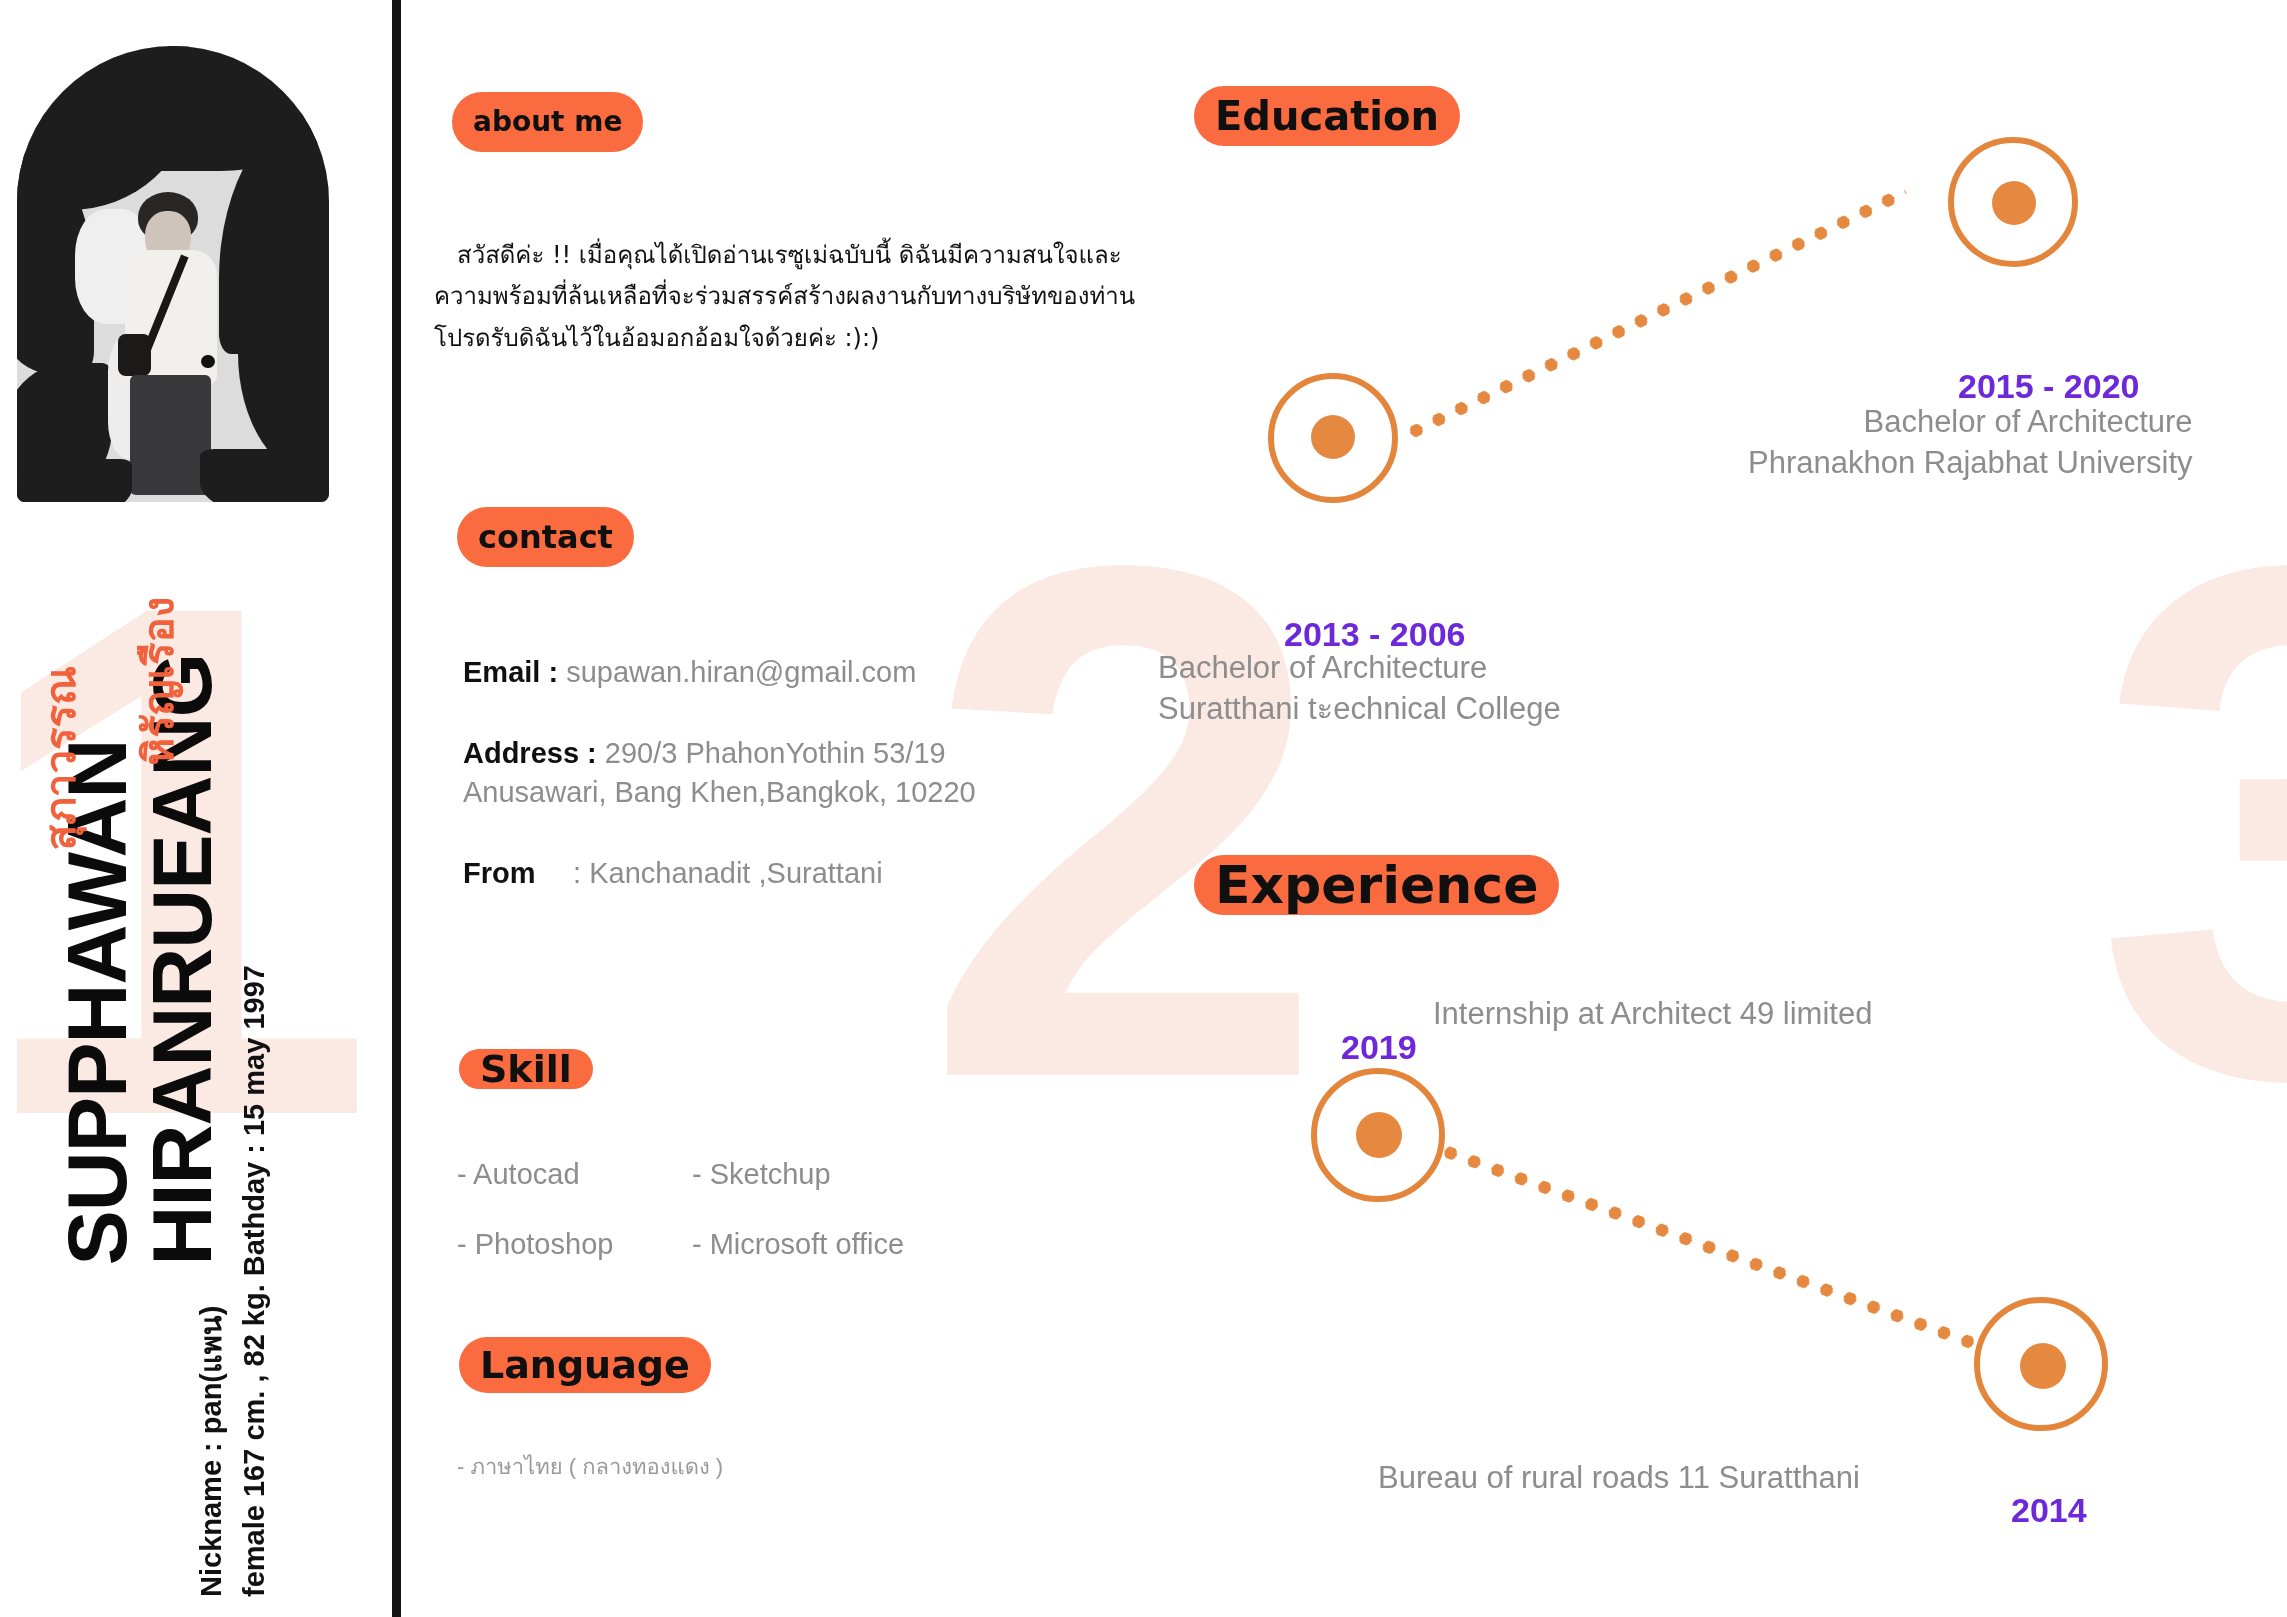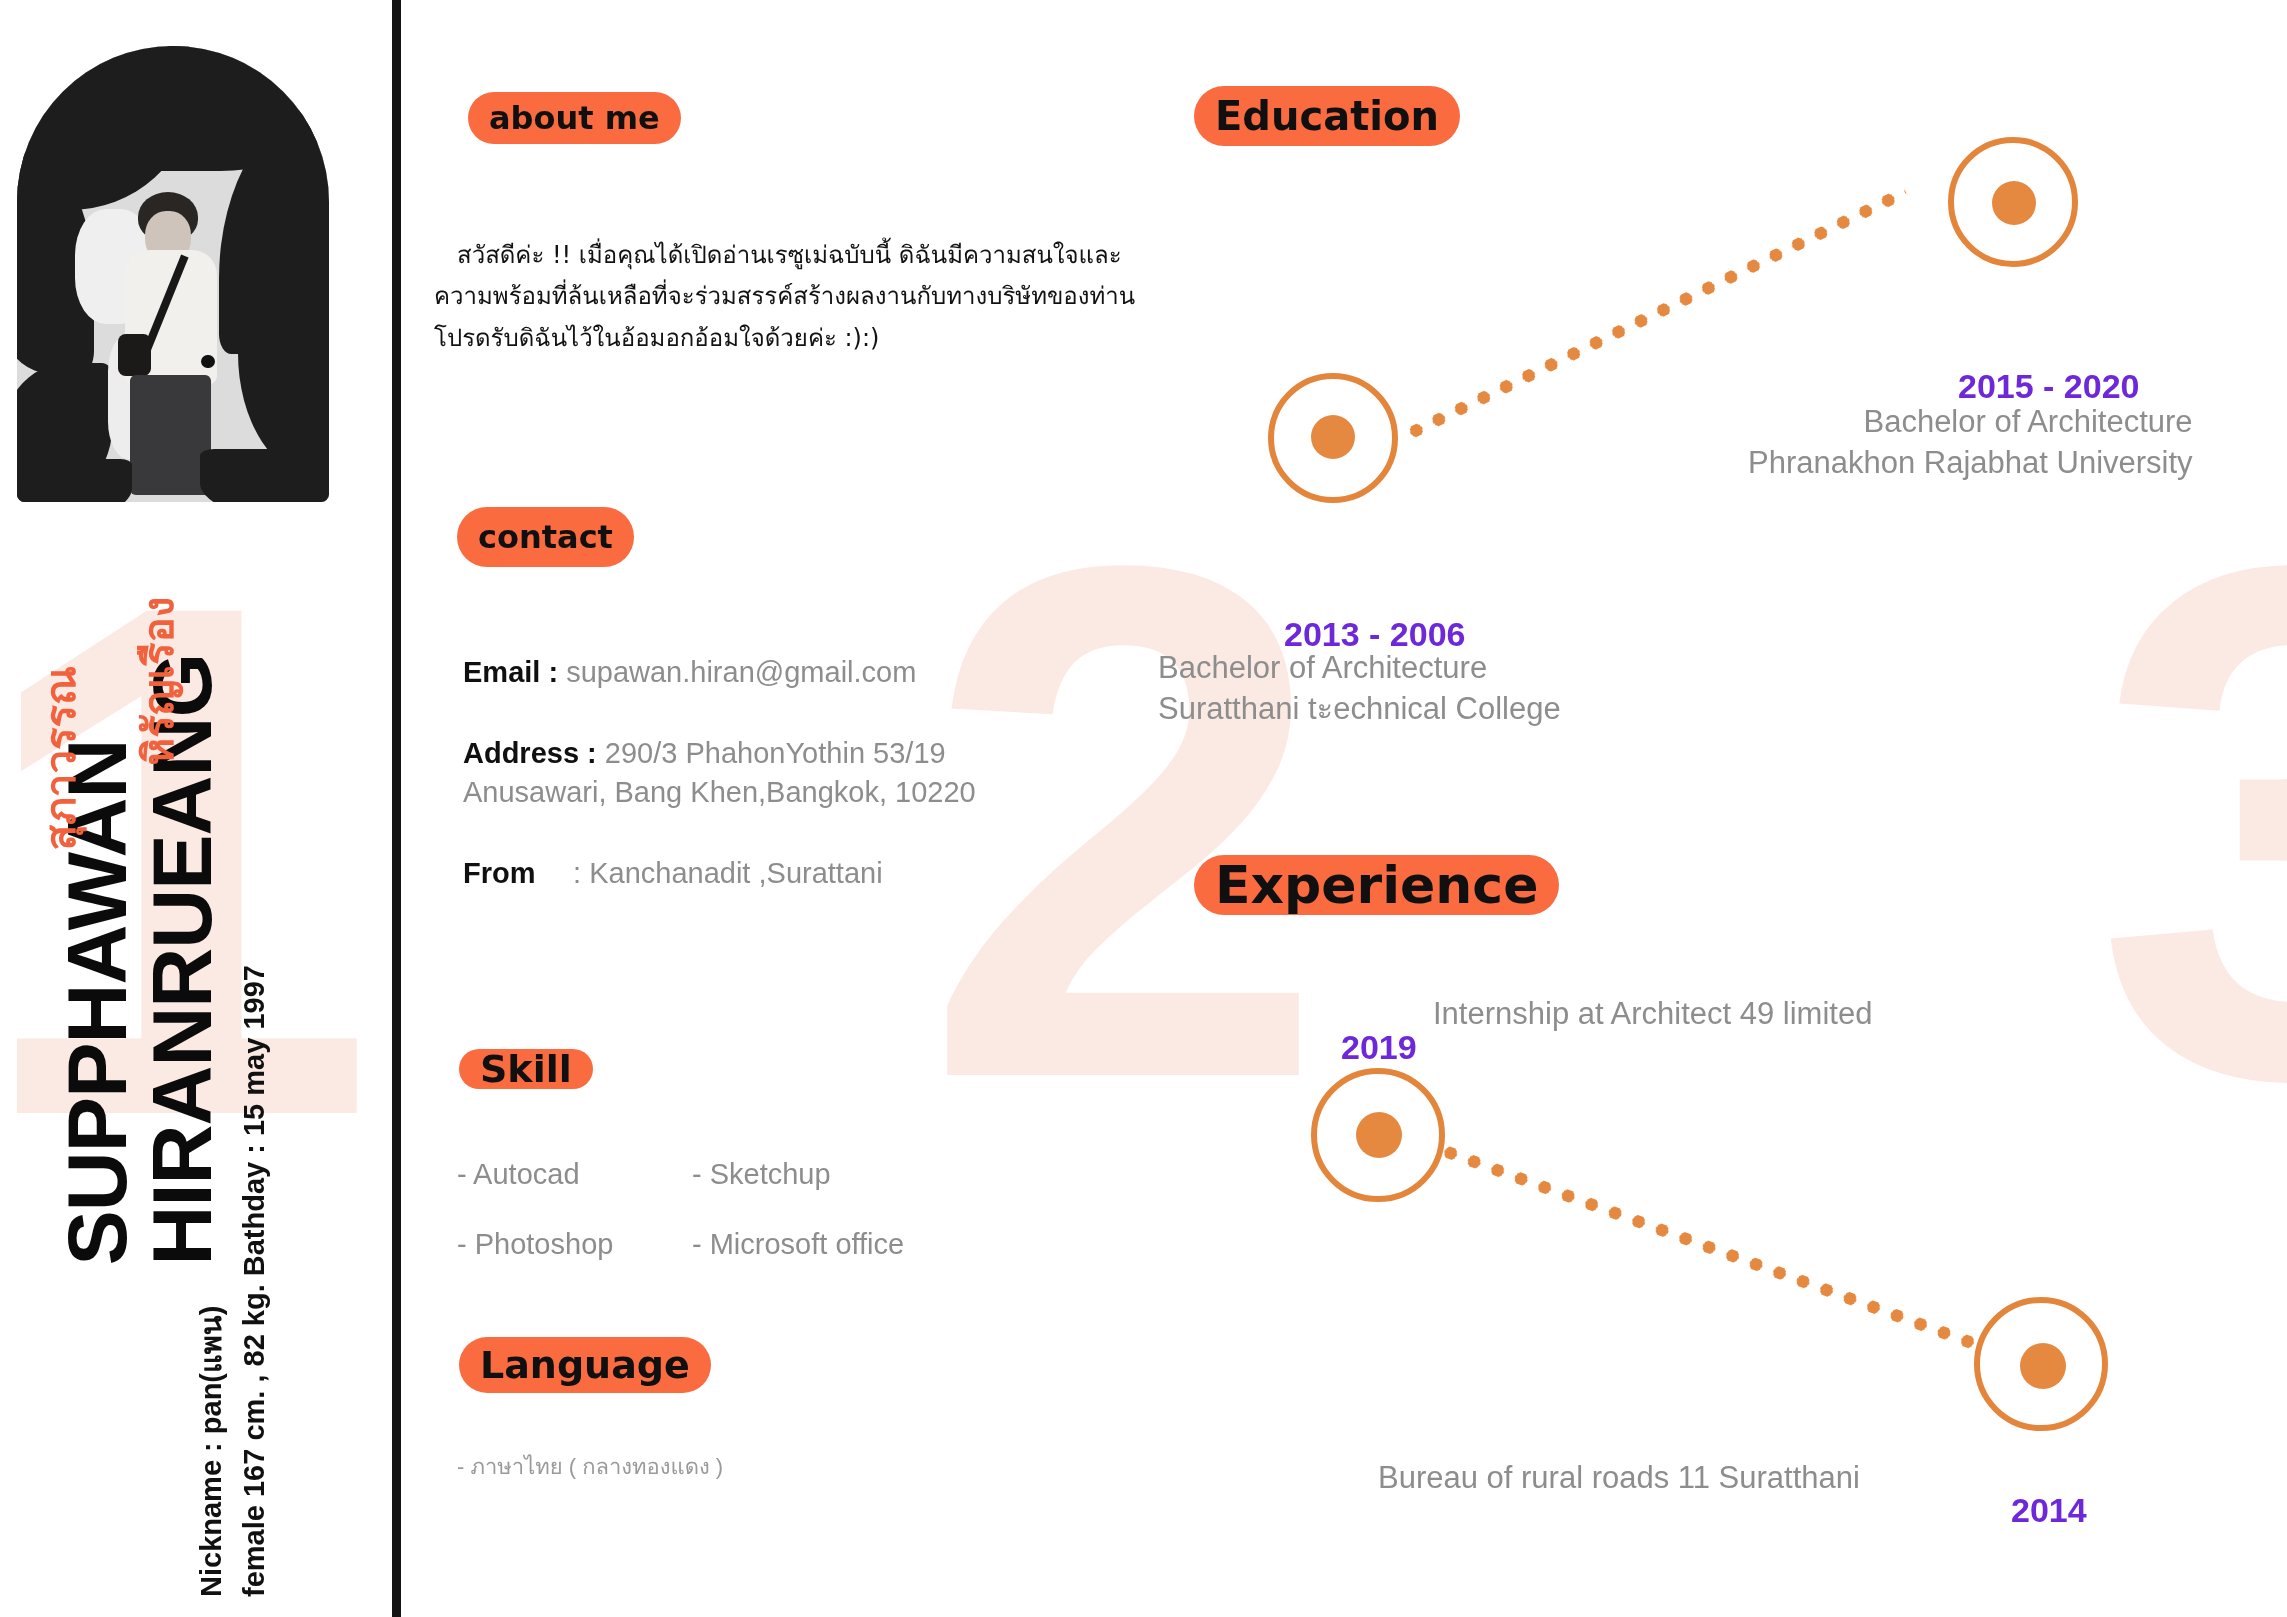--- a/index.html
+++ b/index.html
@@ -100,21 +100,21 @@
     border-radius:38px;
     font-family:"DejaVu Sans", sans-serif;
     font-weight:700;
     display:flex; align-items:center; justify-content:flex-start;
     padding:0 21px;
     line-height:1;
     z-index:6;
     white-space:nowrap;
   }
 
-  #pill-about    { left:468px;  top:92px;  height:52px; font-size:32px; }
+  #pill-about    { left:452px;  top:92px;  height:60px; font-size:28px; }
   #pill-contact  { left:457px;  top:507px; height:60px; font-size:32px; }
   #pill-skill    { left:459px;  top:1049px;height:40px; font-size:38px; }
   #pill-language { left:459px;  top:1337px;height:56px; font-size:38px; }
   #pill-education{ left:1194px; top:86px;  height:60px; font-size:40px; }
   #pill-experience{left:1194px; top:855px; height:60px; font-size:52px; }
 
   
   #about-text {
     position:absolute; left:434px; top:235px; width:711px;
     font-family:"DejaVu Sans", sans-serif;

